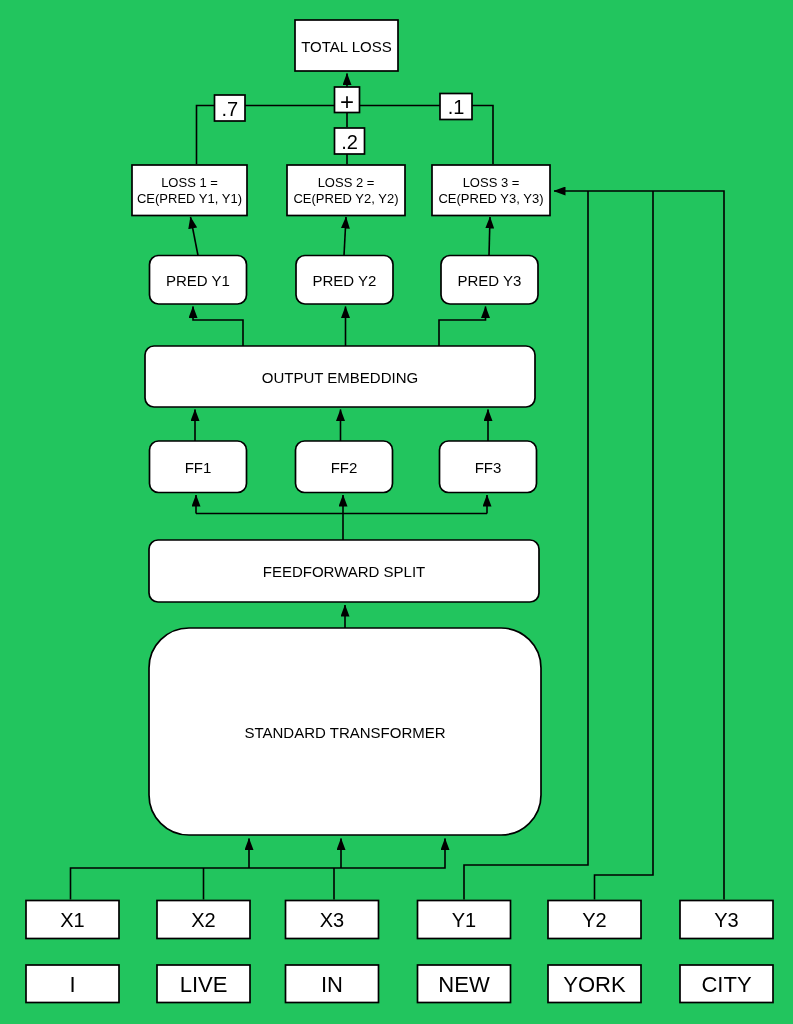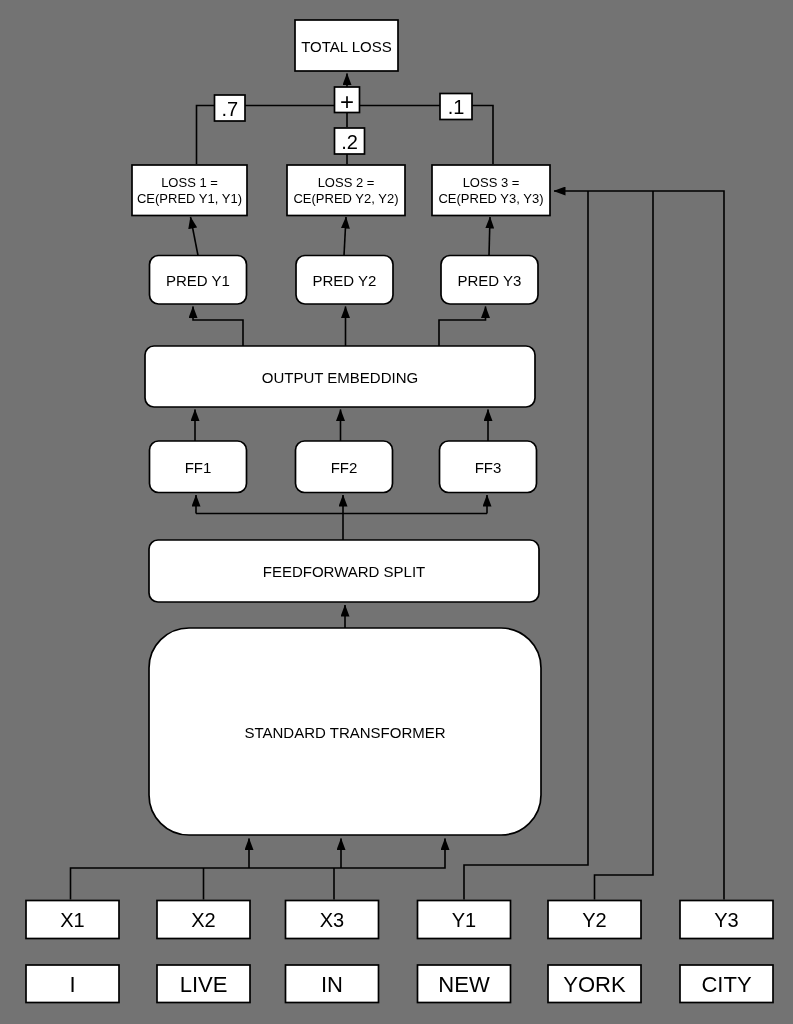--- a/index.html
+++ b/index.html
@@ -4,21 +4,21 @@
 <style>
   html, body {
     margin: 0;
     padding: 0;
     background: #ffffff;
   }
   .canvas {
     position: relative;
     width: 793px;
     height: 1024px;
-    background: #737373;
+    background: #22c55e;
     overflow: hidden;
   }
   svg {
     display: block;
   }
   svg text {
     font-family: "Liberation Sans", "DejaVu Sans", sans-serif;
     fill: #000000;
   }
   .node {

